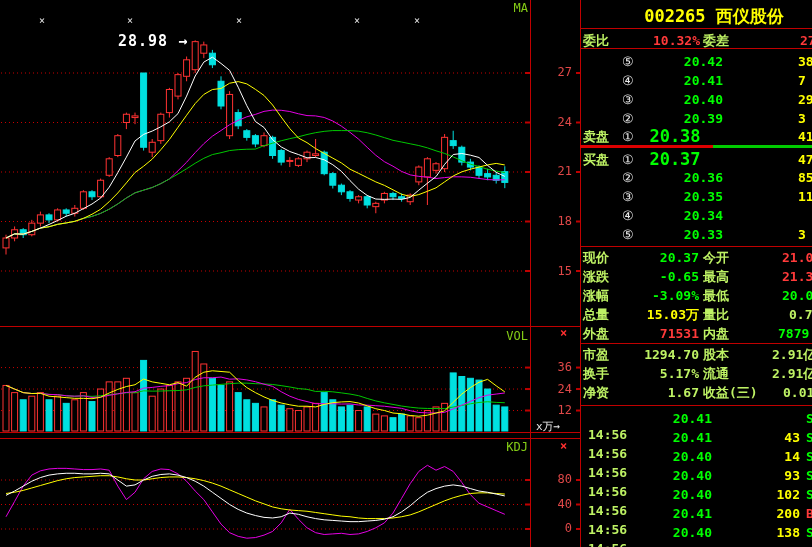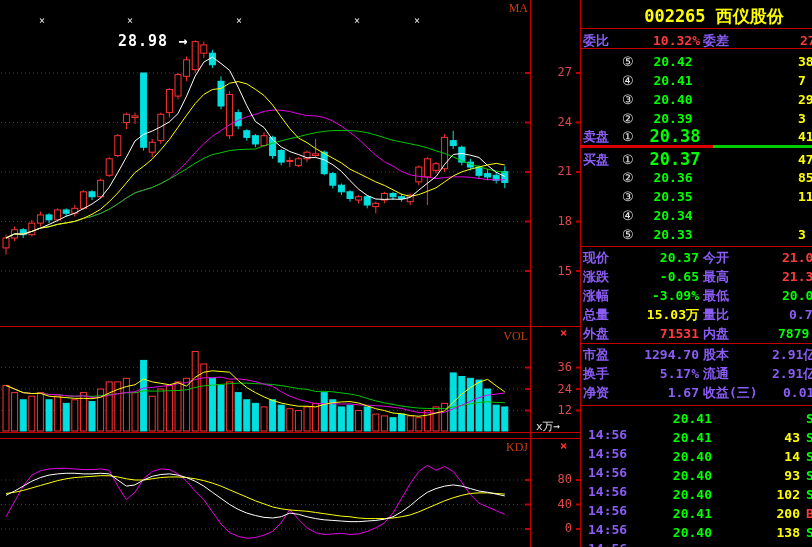--- a/index.html
+++ b/index.html
@@ -1,35 +1,35 @@
 <!DOCTYPE html>
 <html><head>
 <meta charset="utf-8">
 <style>
   html,body{margin:0;padding:0;background:#000;}
   body{width:812px;height:547px;overflow:hidden;position:relative;
        font-family:"DejaVu Sans Mono","Liberation Mono",monospace;}
   #stage{position:absolute;left:0;top:0;width:812px;height:547px;}
   #chart-svg{position:absolute;left:0;top:0;z-index:1;}
   .txt{position:absolute;z-index:3;white-space:nowrap;line-height:1;}
-  .paneLbl{color:#c2410c;font-size:12px;font-family:Liberation Serif, serif;}
+  .paneLbl{color:#84cc16;font-size:12px;}
   .axlbl{color:#e04848;font-size:12px;width:24px;text-align:right;}
   .axx{color:#ff3030;font-size:12px;font-weight:bold;cursor:pointer;}
   .anno{color:#ffffff;font-size:15px;font-weight:bold;letter-spacing:1px;}
   .xunit{color:#e8e8e8;font-size:11px;}
   
   #panel{position:absolute;left:580px;top:0;width:232px;height:547px;z-index:2;overflow:visible;}
   #panel .title{position:absolute;top:5px;left:0;width:232px;padding-left:36px;box-sizing:border-box;
       text-align:center;color:#ffff00;font-size:17px;font-weight:bold;}
   .prow{position:absolute;left:0;width:260px;height:19px;font-size:13px;font-weight:bold;line-height:19px;}
   .prow span{position:absolute;top:0;line-height:19px;}
-  .g{color:#00ff00}.r{color:#ff3a3a}.y{color:#ffff00}.w{color:#8b5cf6}
+  .g{color:#00ff00}.r{color:#ff3a3a}.y{color:#ffff00}.w{color:#bef264}
   .lbl{left:3px;}
   .circ{left:42px;color:#e8e8e8;font-weight:normal;}
-  .price{left:43px;width:100px;text-align:center;}
+  .price{left:43px;width:100px;text-align:right;}
   .pricebig{left:43px;width:104px;text-align:center;font-size:17px;}
   .vol{left:218px;}
   .wval{left:40px;width:80px;text-align:right;}
   .wlbl2{left:123px;}
   .wval2{left:220px;}
   .ilbl{left:3px;}
   .ival{left:30px;width:89px;text-align:right;}
   .ilbl2{left:123px;}
   .ttime{left:8px;margin-top:16px;}
   .tprice{left:32px;width:100px;text-align:right;}

